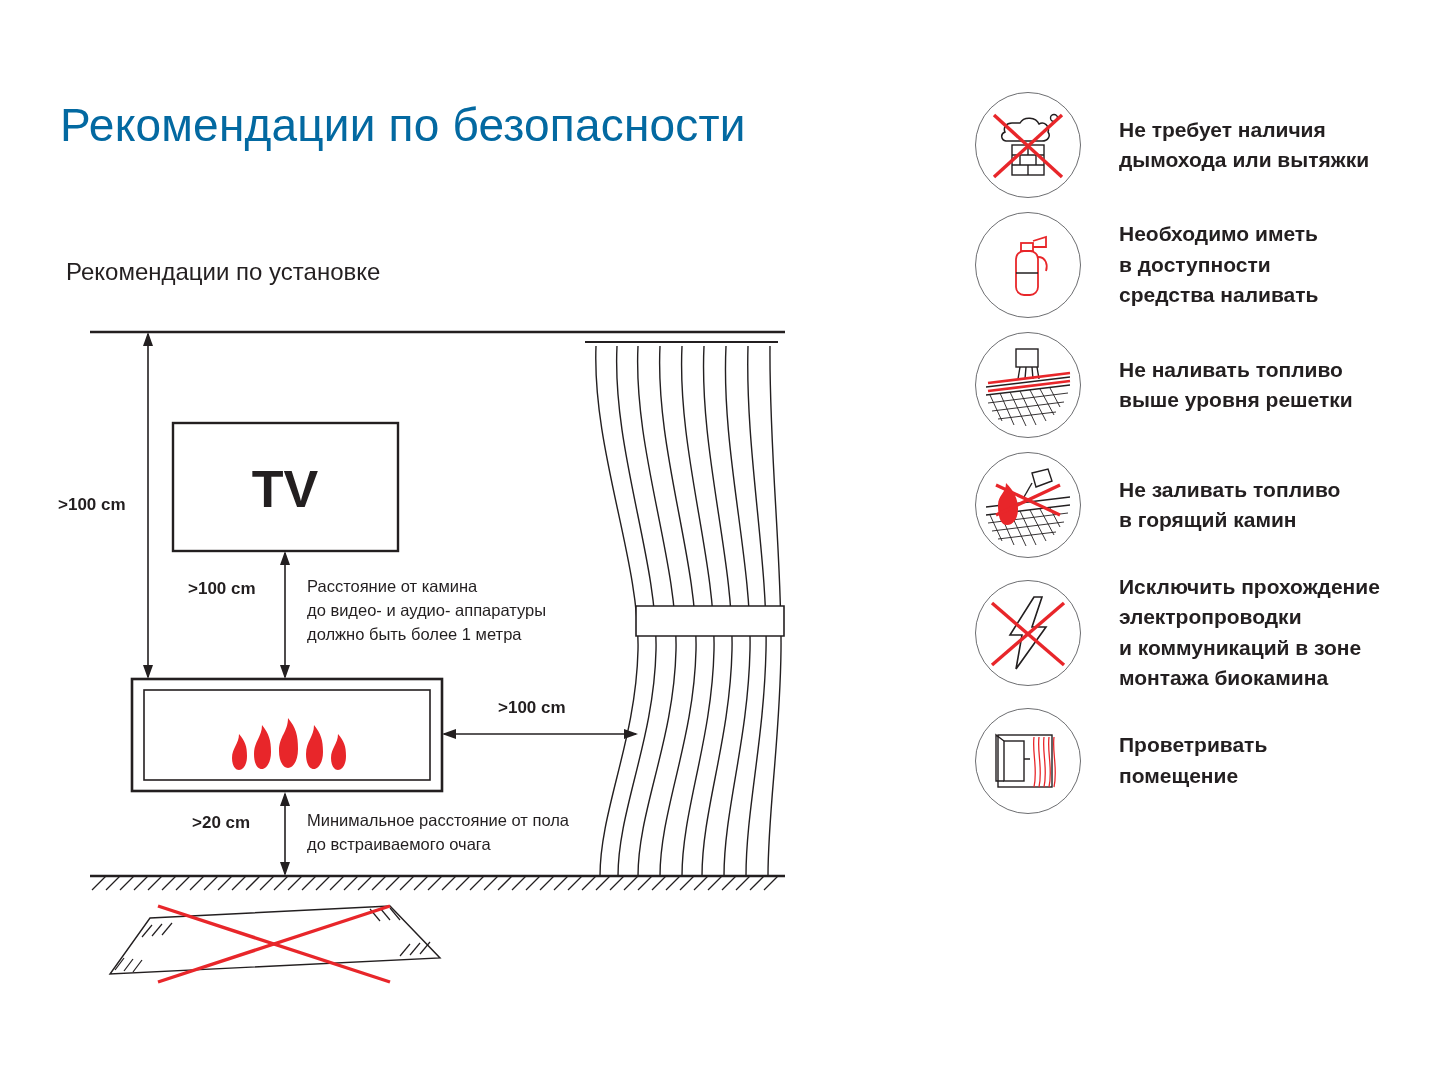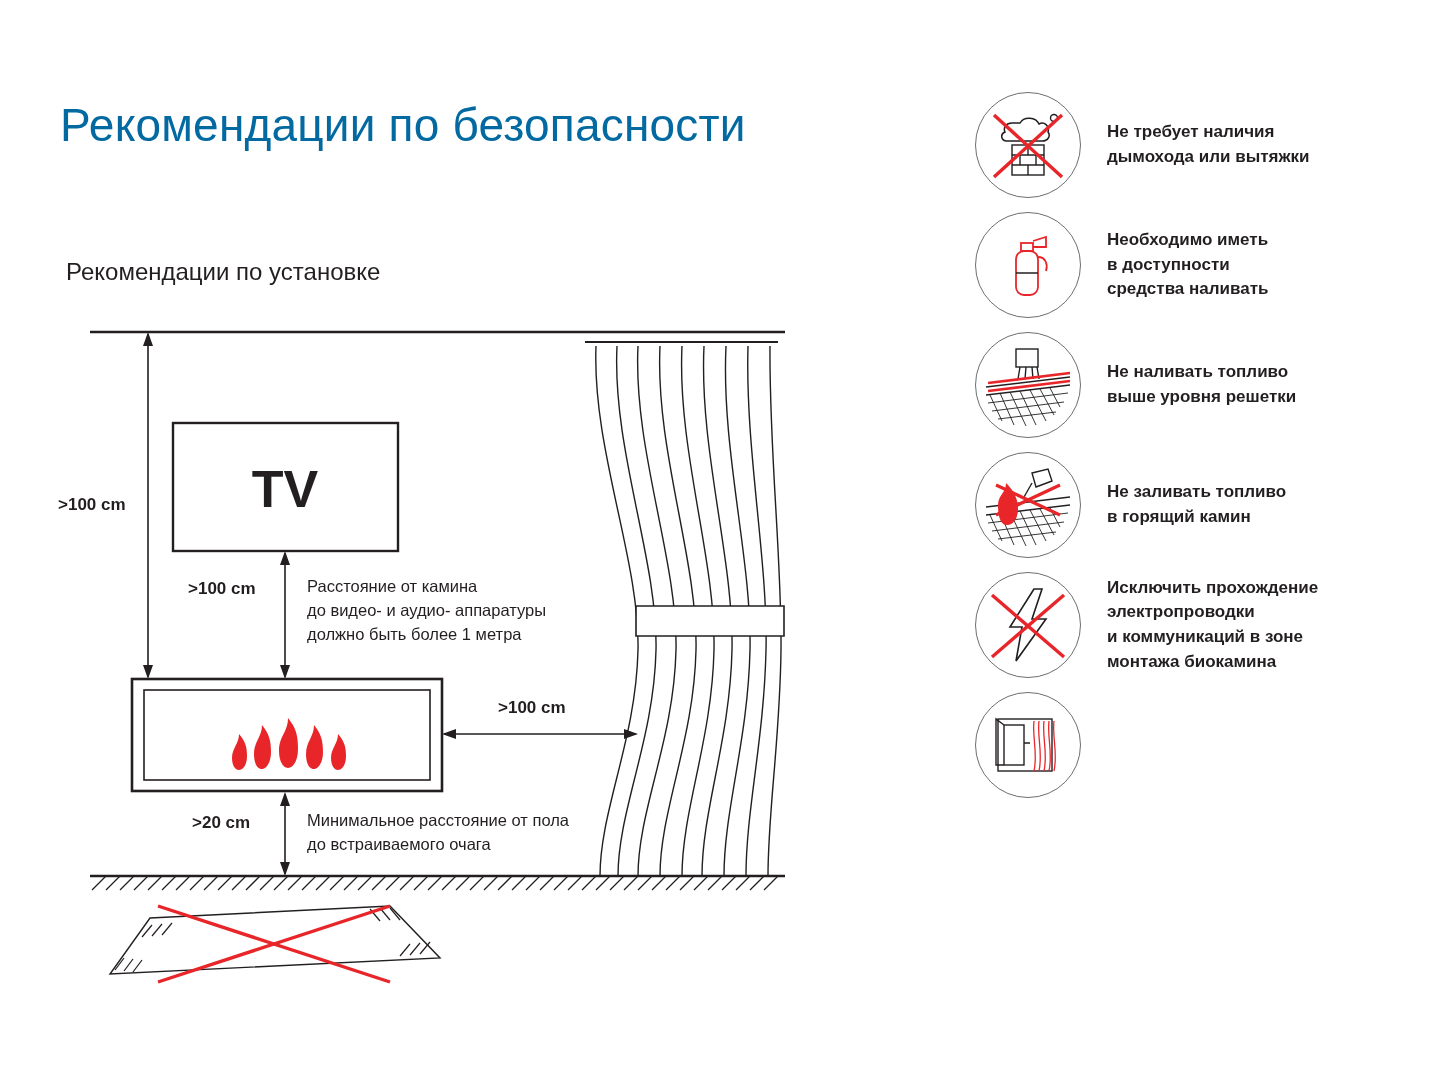--- a/index.html
+++ b/index.html
@@ -81,22 +81,22 @@
     height: 104px;
     flex: 0 0 104px;
     border-radius: 50%;
     border: 1.4px solid #6d6e71;
     position: relative;
     background: #fff;
     overflow: hidden;
   }
   .icon-badge svg { display: block; }
   .icon-caption {
-    margin-left: 26px;
-    font-size: 17px;
+    margin-left: 38px;
+    font-size: 21px;
     font-weight: bold;
     line-height: 1.45;
     color: #231f20;
   }
   .icon-caption div { white-space: nowrap; }
 </style>
 </head>
 <body>
 
 <div class="page-title">Рекомендации по безопасности</div>
@@ -389,15 +389,19 @@
         </g>
         <g stroke="#e8262a" stroke-width="1.3" fill="none">
           <path d="M58 28 C56 44 62 60 58 78"></path>
           <path d="M63 28 C61 44 67 60 63 78"></path>
           <path d="M68 28 C66 44 72 60 68 78"></path>
           <path d="M73 28 C71 44 77 60 73 78"></path>
           <path d="M78 28 C76 44 82 60 78 78"></path>
         </g>
       </svg>
     </div>
+    <div class="icon-caption">
+      <div>Проветривать</div>
+      <div>помещение</div>
+    </div>
   </div>
 
 </div>
 
 </body></html>

